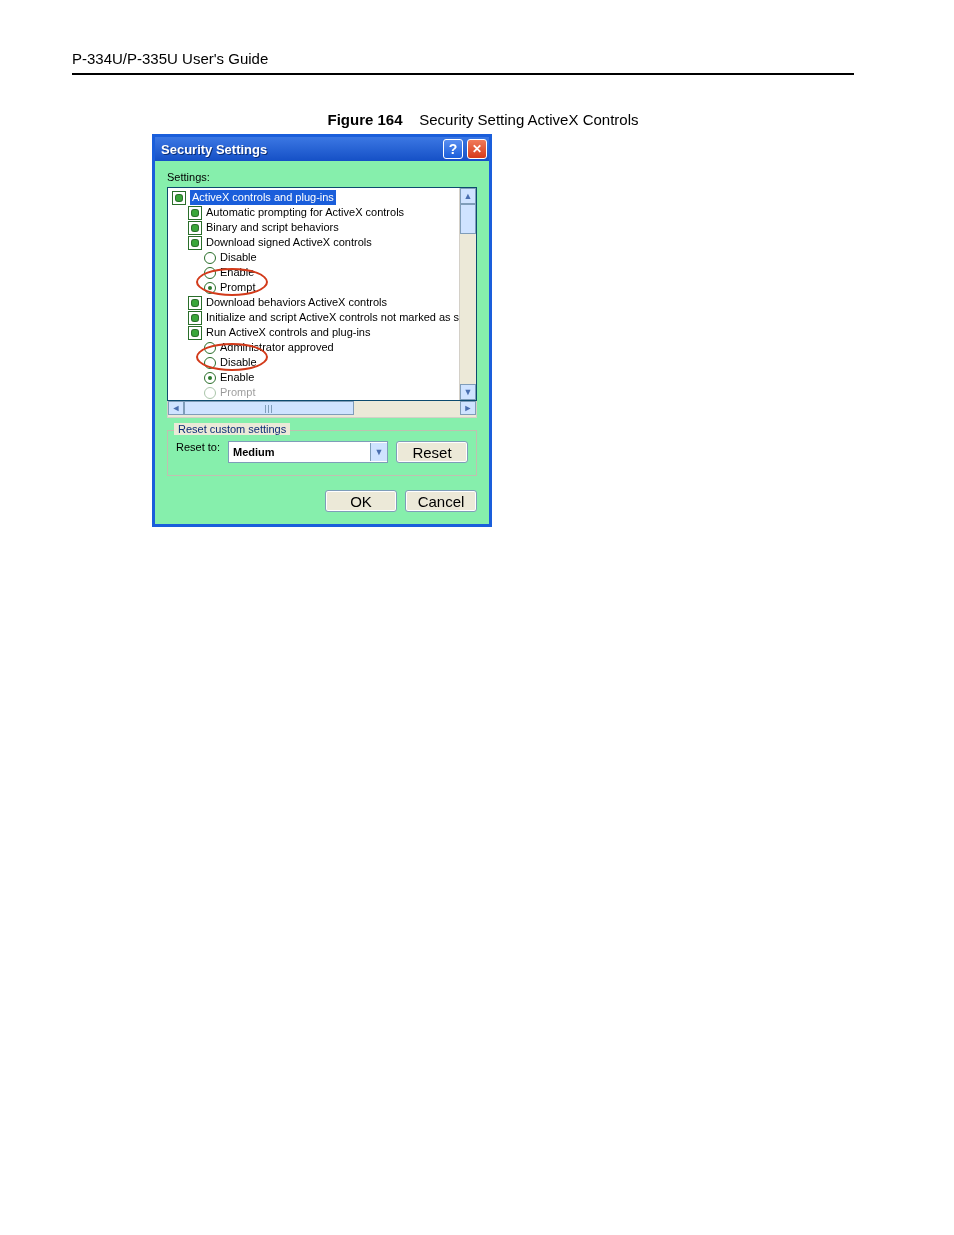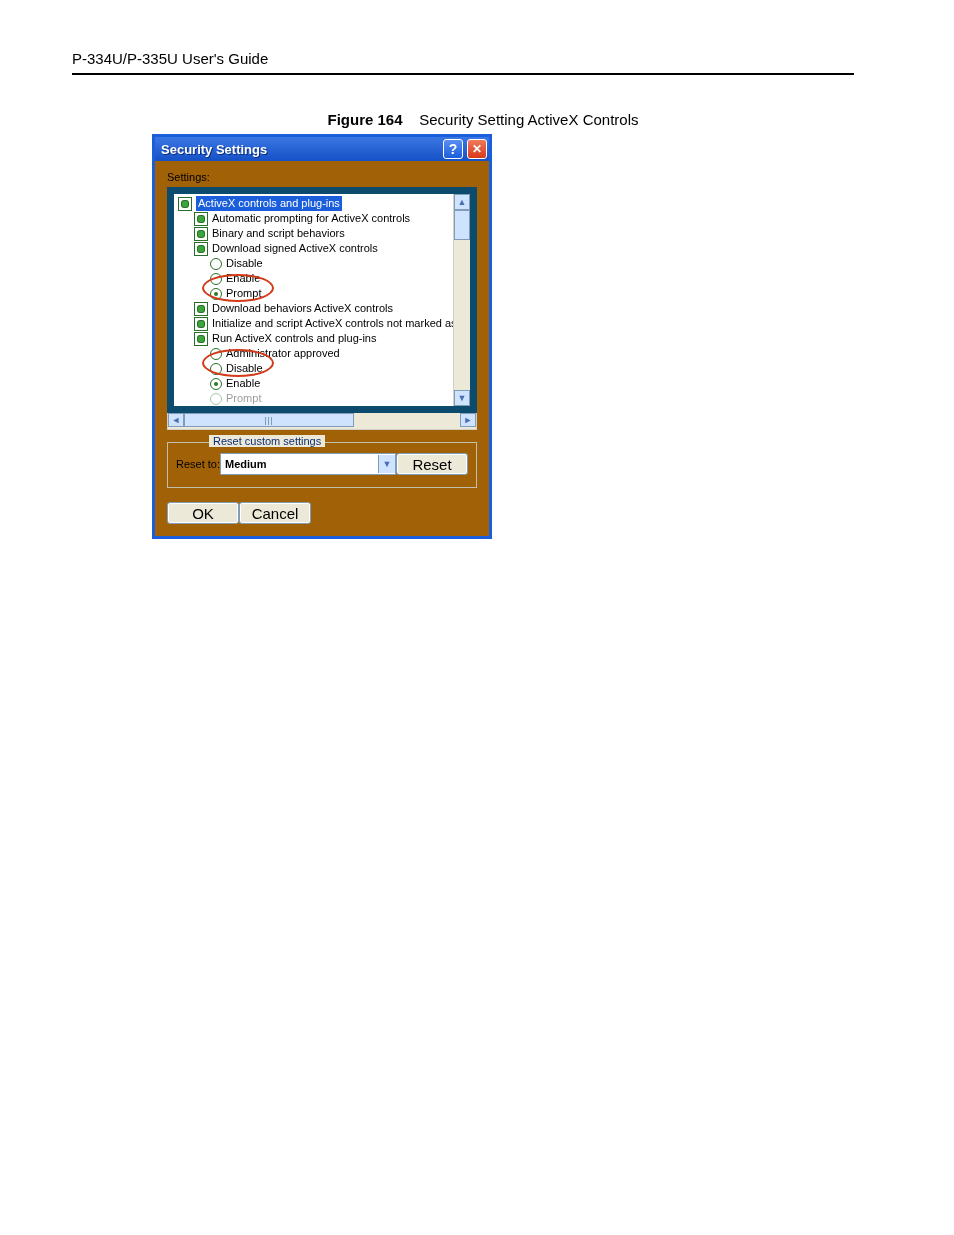--- a/index.html
+++ b/index.html
@@ -27,21 +27,21 @@
     text-align: center;
     font-size: 15px;
     margin-left: 40px;
     margin-bottom: 6px;
   }
   .figure-caption .fig-strong { font-weight: bold; }
   .dialog-wrap {
     margin-left: 80px;
     width: 334px;
     border: 3px solid #1a5edb;
-    background: #a16207;
+    background: #86efac;
     font-family: Tahoma, Arial, sans-serif;
   }
   .titlebar {
     height: 24px;
     background: linear-gradient(#3b77e3, #1550c6);
     display: flex;
     align-items: center;
     padding: 0 2px 0 6px;
     gap: 4px;
   }
@@ -59,21 +59,21 @@
     display: flex; align-items: center; justify-content: center;
     font-weight: bold;
     color: #fff;
   }
   .tbtn-help { background: linear-gradient(#5a8ff0,#1a5edb); font-size:14px; }
   .tbtn-close { background: linear-gradient(#f07a5a,#d63a1a); font-size:12px; line-height:1; }
   .dlg-body { padding: 10px 12px 12px 12px; font-size: 11px; color:#000; }
   .lbl-settings { margin-bottom: 4px; }
   .treebox {
     background: #fff;
-    border: 7px solid #0c4a6e;
+    border: 1px solid #0c4a6e;
     height: 212px;
     position: relative;
     overflow: hidden;
   }
   .tree-inner {
     position: absolute;
     left: 4px; top: 2px;
     font-size: 11px;
     line-height: 15px;
     white-space: nowrap;
@@ -145,40 +145,40 @@
   .circle2{ left:28px; top:155px; width:68px; height:24px; }
 
   .reset-group{
     margin-top:12px;
     border:1px solid #c0c0b0;
     padding:10px 8px 12px 8px;
     position:relative;
   }
   .reset-legend{
     position:absolute; top:-8px; left:6px; background:#ece9d8;
-    padding:0 4px; color:#0b2d75; font-size:11px;margin-left:35px;
-  }
-  .reset-row{ display:flex; align-items:center; }
+    padding:0 4px; color:#0b2d75; font-size:11px;
+  }
+  .reset-row{ display:flex; align-items:flex-start; gap:8px; }
   .combo{
     flex:1; height:20px; background:#fff; border:1px solid #7f9db9;
     display:flex; align-items:center; padding:0 0 0 4px;
     font-size:11px; justify-content:space-between; min-width:0;font-weight:bold;
   }
   .combo-btn{
     width:16px; height:18px; background:#cfe3ff; border-left:1px solid #7f9db9;
     display:flex; align-items:center; justify-content:center;
     color:#4a6fb0; font-size:9px;
   }
   .winbtn{
     width:72px; height:22px; border:1px solid #7f9db9; background:#ece9d8;
     font-size:15px; border-radius:3px;
     box-shadow:inset 0 0 0 1px #fff;
   }
   .btnrow{
-    display:flex; gap:0; margin-top:14px;
+    display:flex; justify-content:flex-end; gap:8px; margin-top:14px;
   }
   .page-footer{
     position:absolute; left:120px; right:100px; bottom:50px;
     border-top:2px solid #000; padding-top:8px;
     display:flex; justify-content:space-between;
     font-size:15px;
   }
 </style>
 </head>
 <body>

